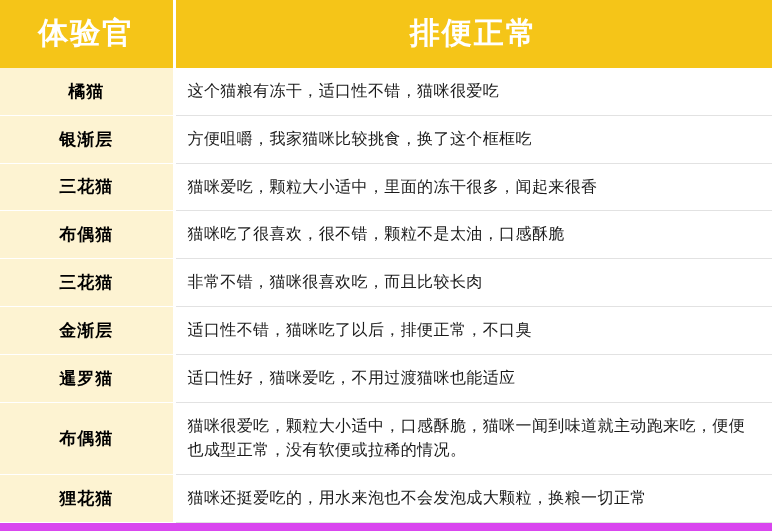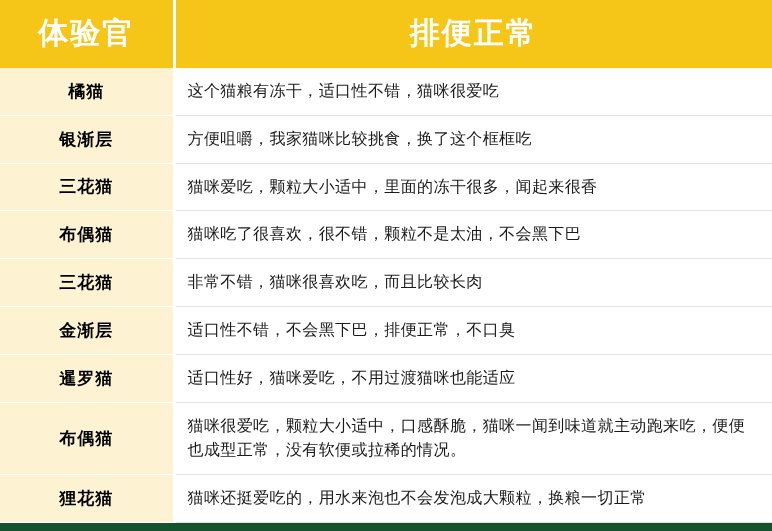--- a/index.html
+++ b/index.html
@@ -10,21 +10,21 @@
   body {
     width: 772px;
     height: 531px;
     font-family: "Liberation Sans", sans-serif;
     overflow: hidden;
   }
   .sheet {
     width: 772px;
     height: 531px;
     position: relative;
-    background: #14532d;
+    background: #d946ef;
     box-sizing: border-box;
   }
   table.feedback-table {
     width: 772px;
     border-collapse: collapse;
     table-layout: fixed;
   }
   table.feedback-table col.col-role { width: 174px; }
   table.feedback-table col.col-feedback { width: 598px; }
 
@@ -106,29 +106,29 @@
       <tr>
         <td class="role-cell">银渐层</td>
         <td class="feedback-cell">方便咀嚼，我家猫咪比较挑食，换了这个框框吃</td>
       </tr>
       <tr>
         <td class="role-cell">三花猫</td>
         <td class="feedback-cell">猫咪爱吃，颗粒大小适中，里面的冻干很多，闻起来很香</td>
       </tr>
       <tr>
         <td class="role-cell">布偶猫</td>
-        <td class="feedback-cell">猫咪吃了很喜欢，很不错，颗粒不是太油，不会黑下巴</td>
+        <td class="feedback-cell">猫咪吃了很喜欢，很不错，颗粒不是太油，口感酥脆</td>
       </tr>
       <tr>
         <td class="role-cell">三花猫</td>
         <td class="feedback-cell">非常不错，猫咪很喜欢吃，而且比较长肉</td>
       </tr>
       <tr>
         <td class="role-cell">金渐层</td>
-        <td class="feedback-cell">适口性不错，不会黑下巴，排便正常，不口臭</td>
+        <td class="feedback-cell">适口性不错，猫咪吃了以后，排便正常，不口臭</td>
       </tr>
       <tr>
         <td class="role-cell">暹罗猫</td>
         <td class="feedback-cell">适口性好，猫咪爱吃，不用过渡猫咪也能适应</td>
       </tr>
       <tr>
         <td class="role-cell">布偶猫</td>
         <td class="feedback-cell">猫咪很爱吃，颗粒大小适中，口感酥脆，猫咪一闻到味道就主动跑来吃，便便也成型正常，没有软便或拉稀的情况。</td>
       </tr>
       <tr>

